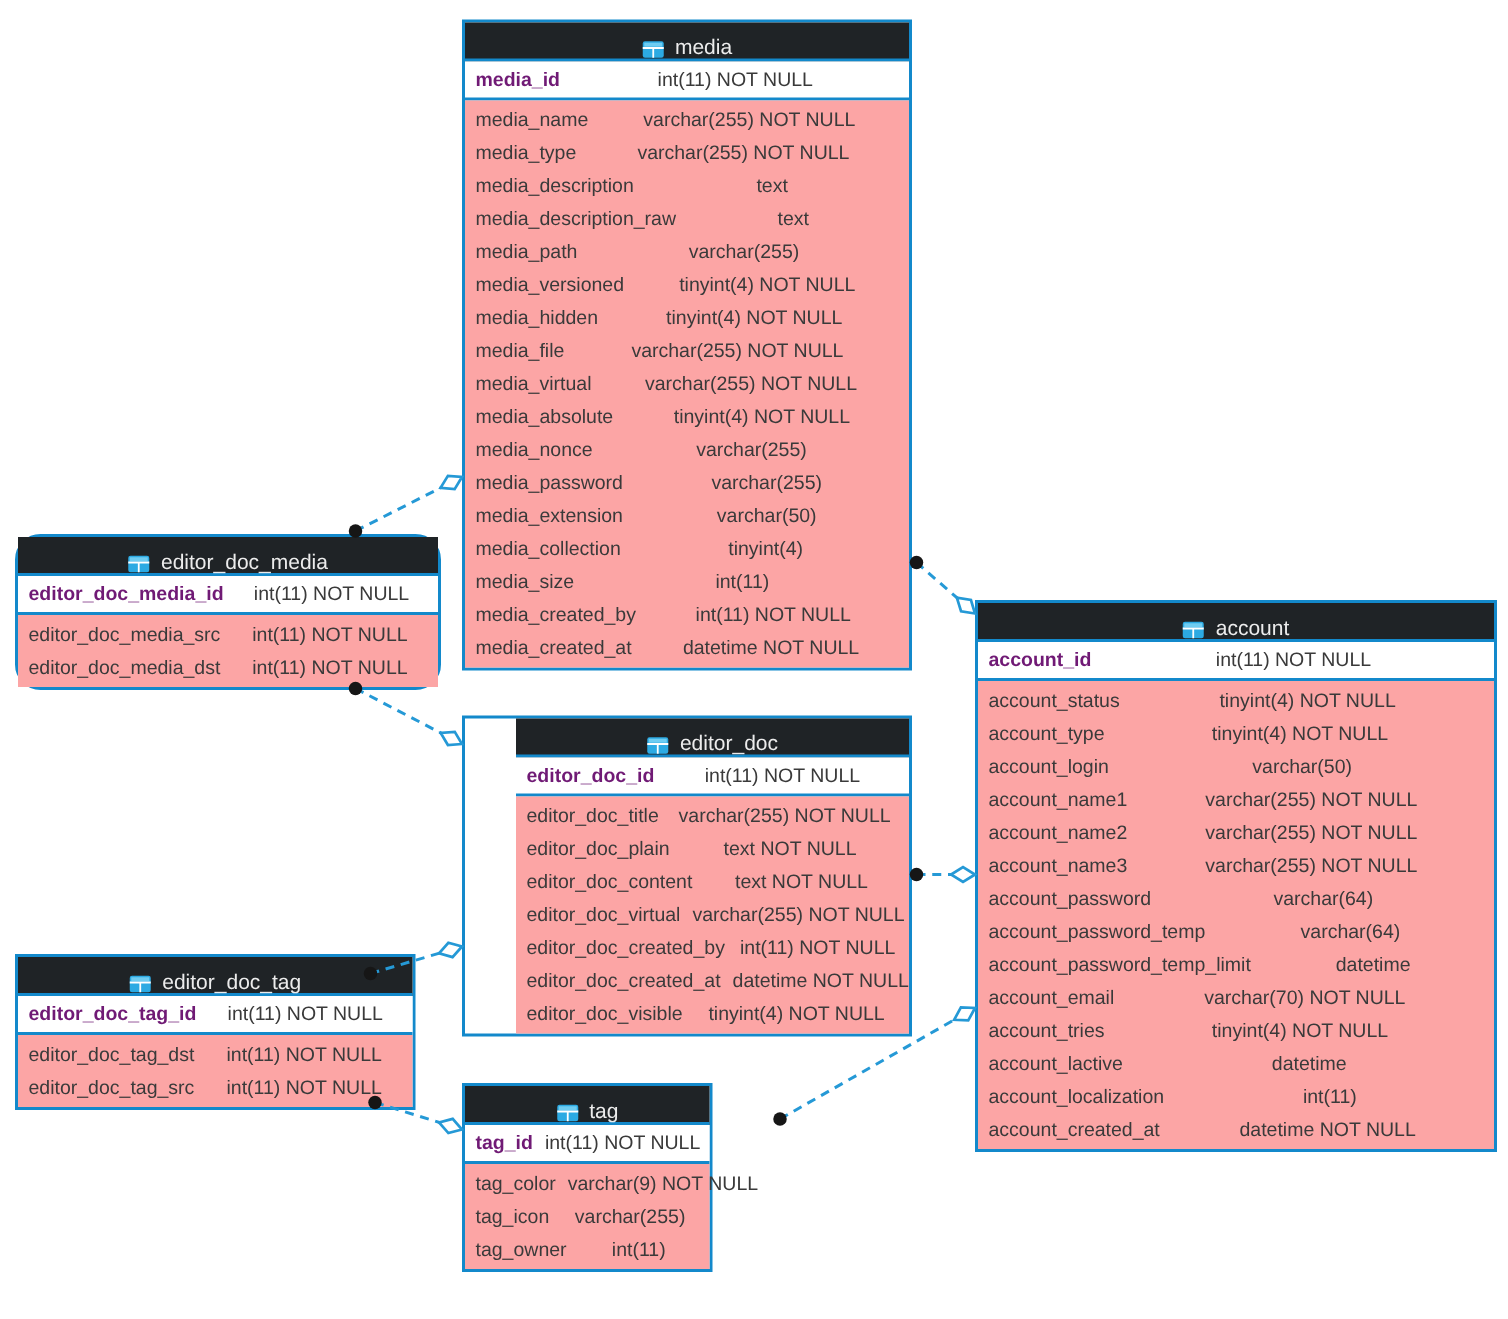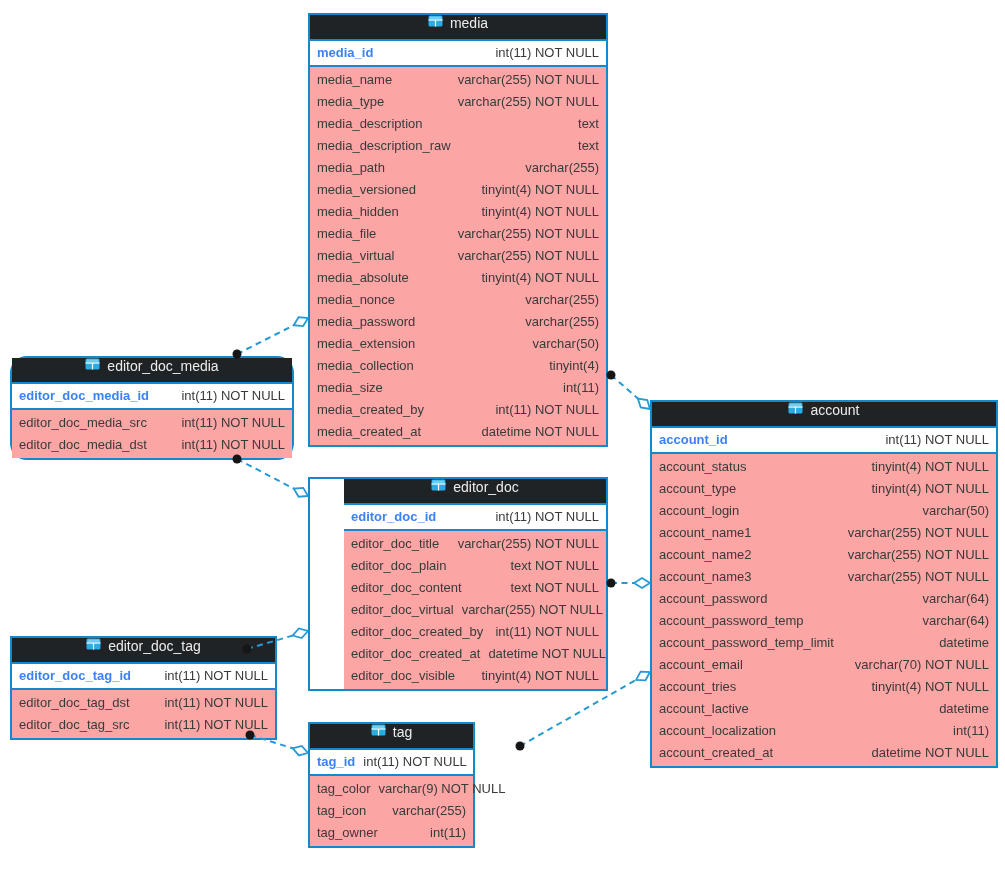--- a/index.html
+++ b/index.html
@@ -23,21 +23,21 @@
     font-size: 13px;
     color: #3a3a3a;
     z-index: 2;
   }
   .table-header {
     height: 26px;
     background: var(--hdr-bg, #1f2326);
     color: var(--hdr-text, #ececec);
     border-bottom: 2px solid var(--tbl-border, #1389cb);
     display: flex;
-    align-items: flex-start;
+    align-items: flex-end;
     justify-content: center;
     gap: 7px;
     font-size: 14px;
     white-space: nowrap;
   }
   .table-icon { display: inline-flex; width: 15px; height: 12px; }
   .table-icon svg { width: 15px; height: 12px; }
   .pk-section {
     border-bottom: 2px solid var(--tbl-border, #1389cb);
     background: #fff;
@@ -47,22 +47,22 @@
   .row {
     height: 22px;
     line-height: 22px;
     display: flex;
     justify-content: space-between;
     gap: 8px;
     padding: 0 7px;
     white-space: nowrap;
   }
   .row .col-name { text-align: left; }
-  .row .col-type { text-align: right; flex: 1; }
-  .row.pk .col-name { font-weight: bold; color: #3b82f6; }
+  .row .col-type { text-align: center; flex: 1; }
+  .row.pk .col-name { font-weight: bold; color: #701a75; }
   #connections {
     position: absolute;
     left: 0; top: 0;
     width: 1005px;
     height: 879px;
     z-index: 3;
     pointer-events: none;
   }
   .conn-line {
     stroke: var(--conn, #2599d6);

